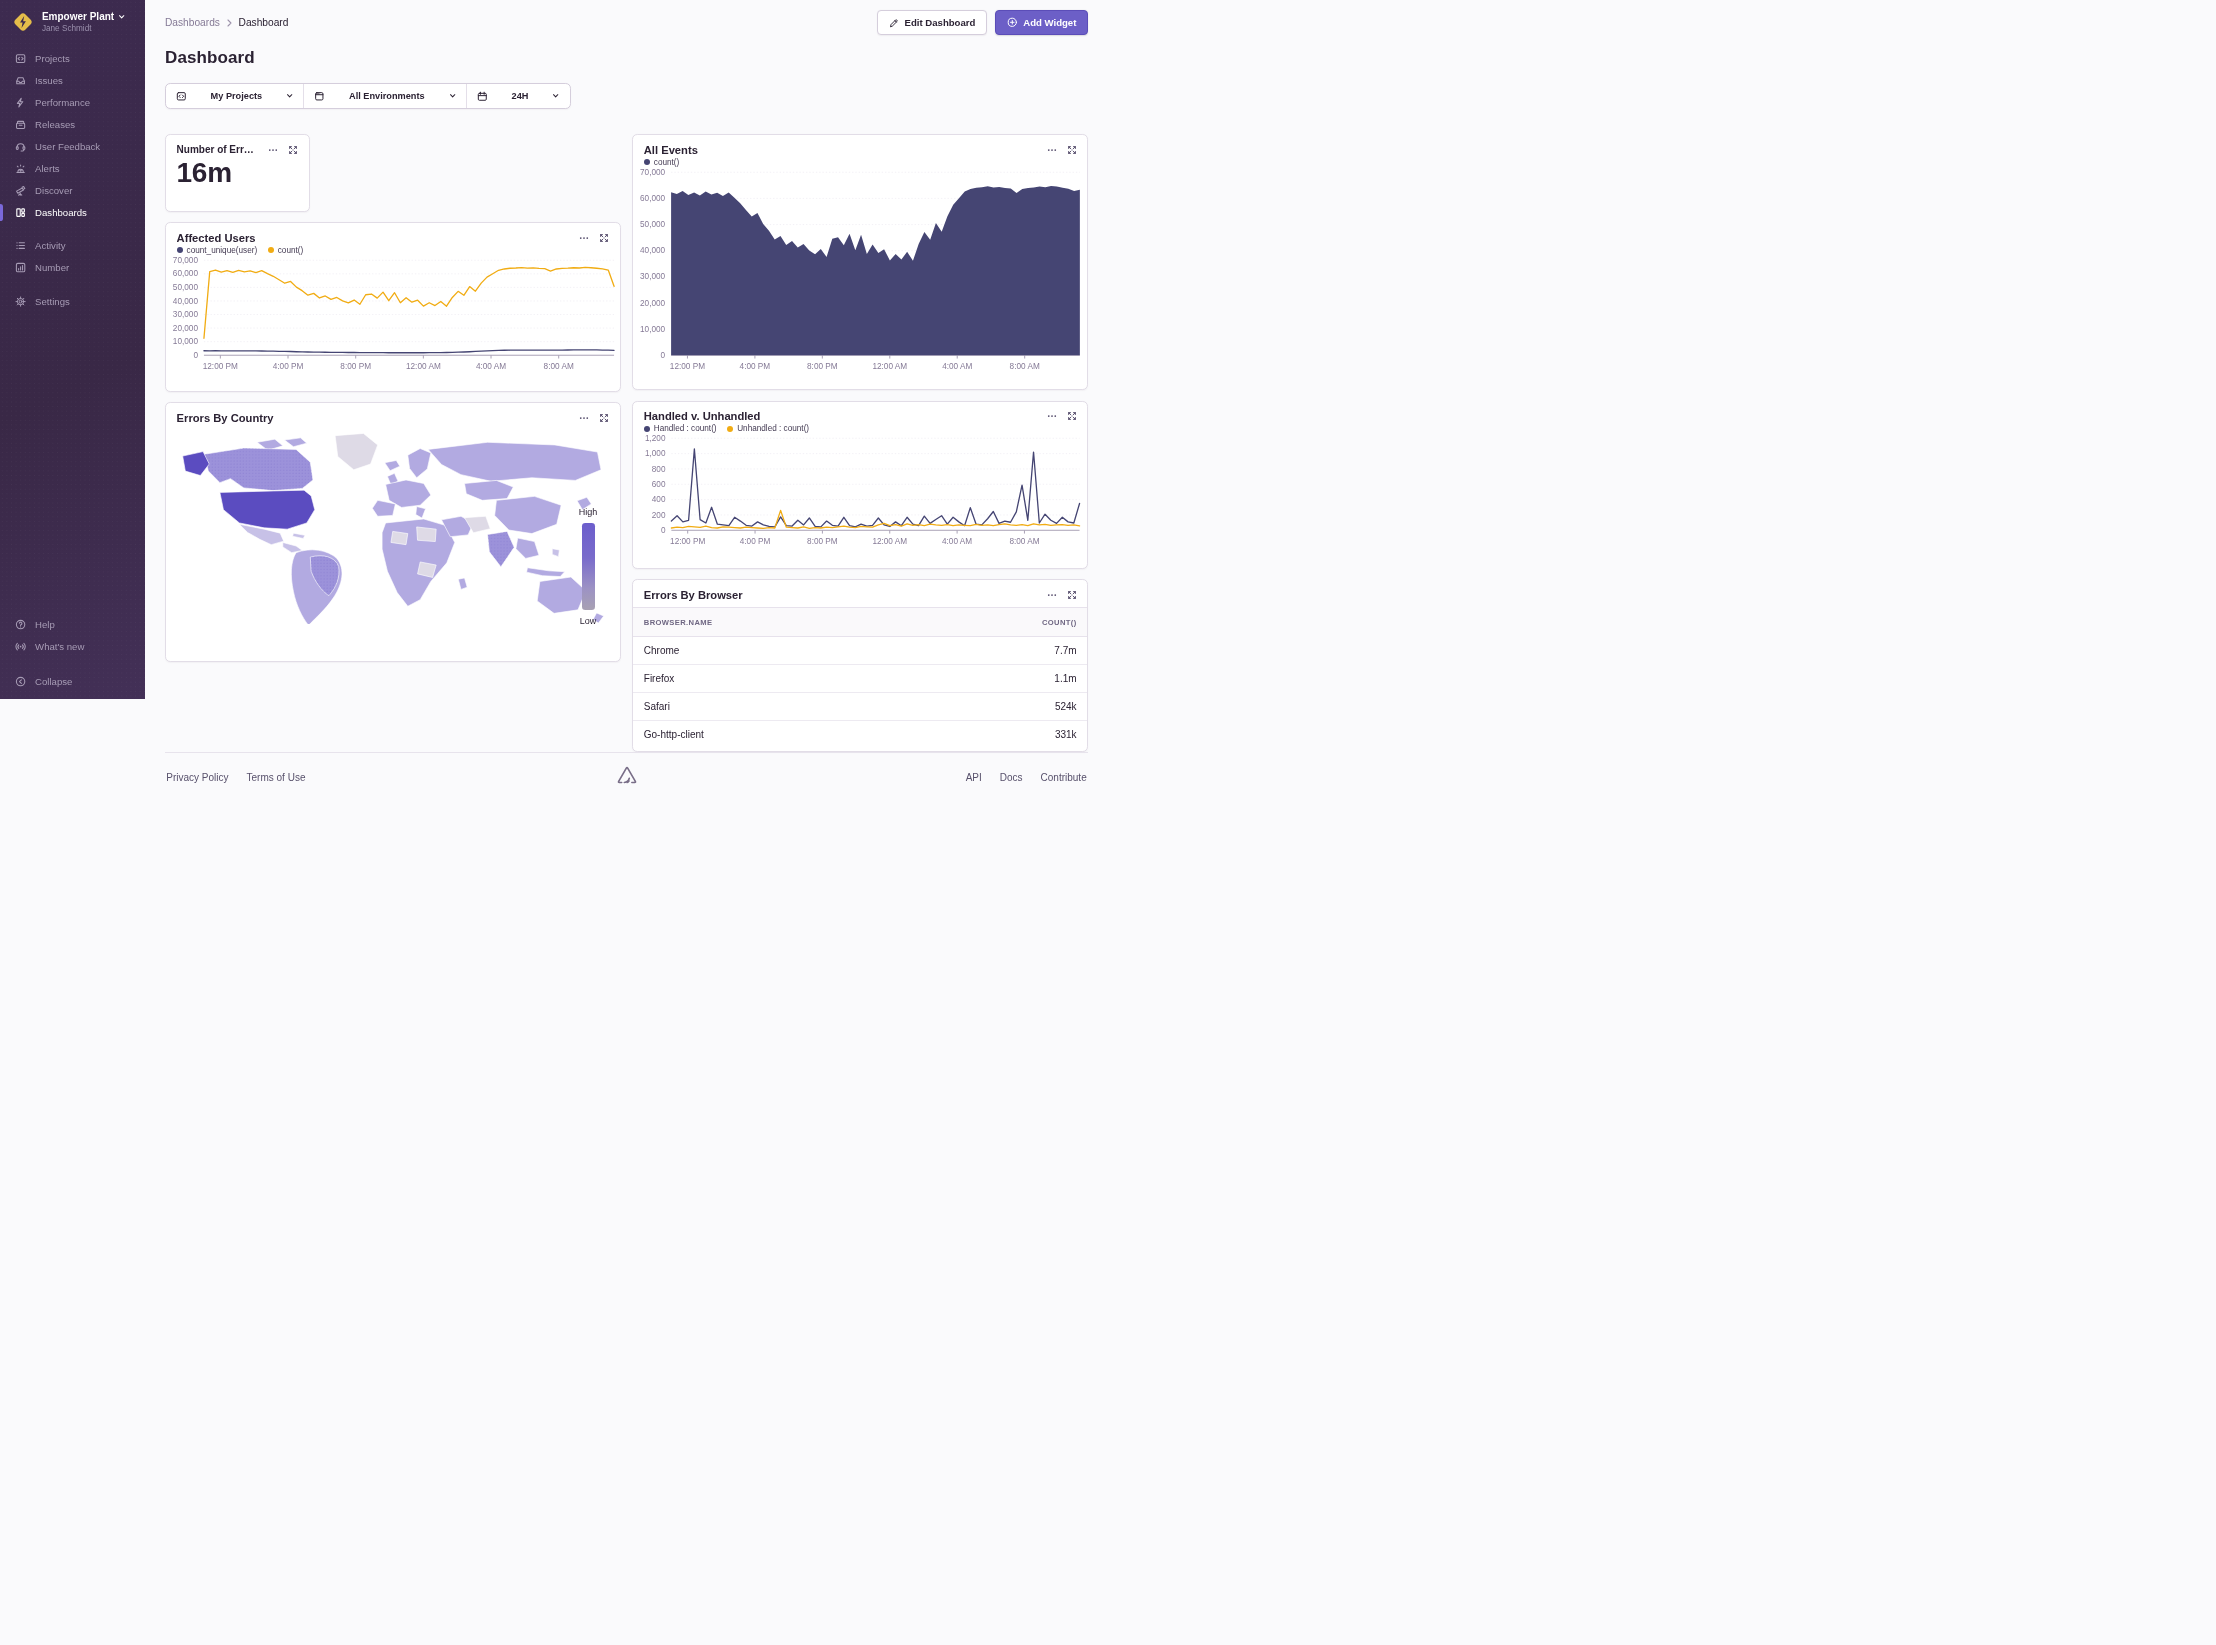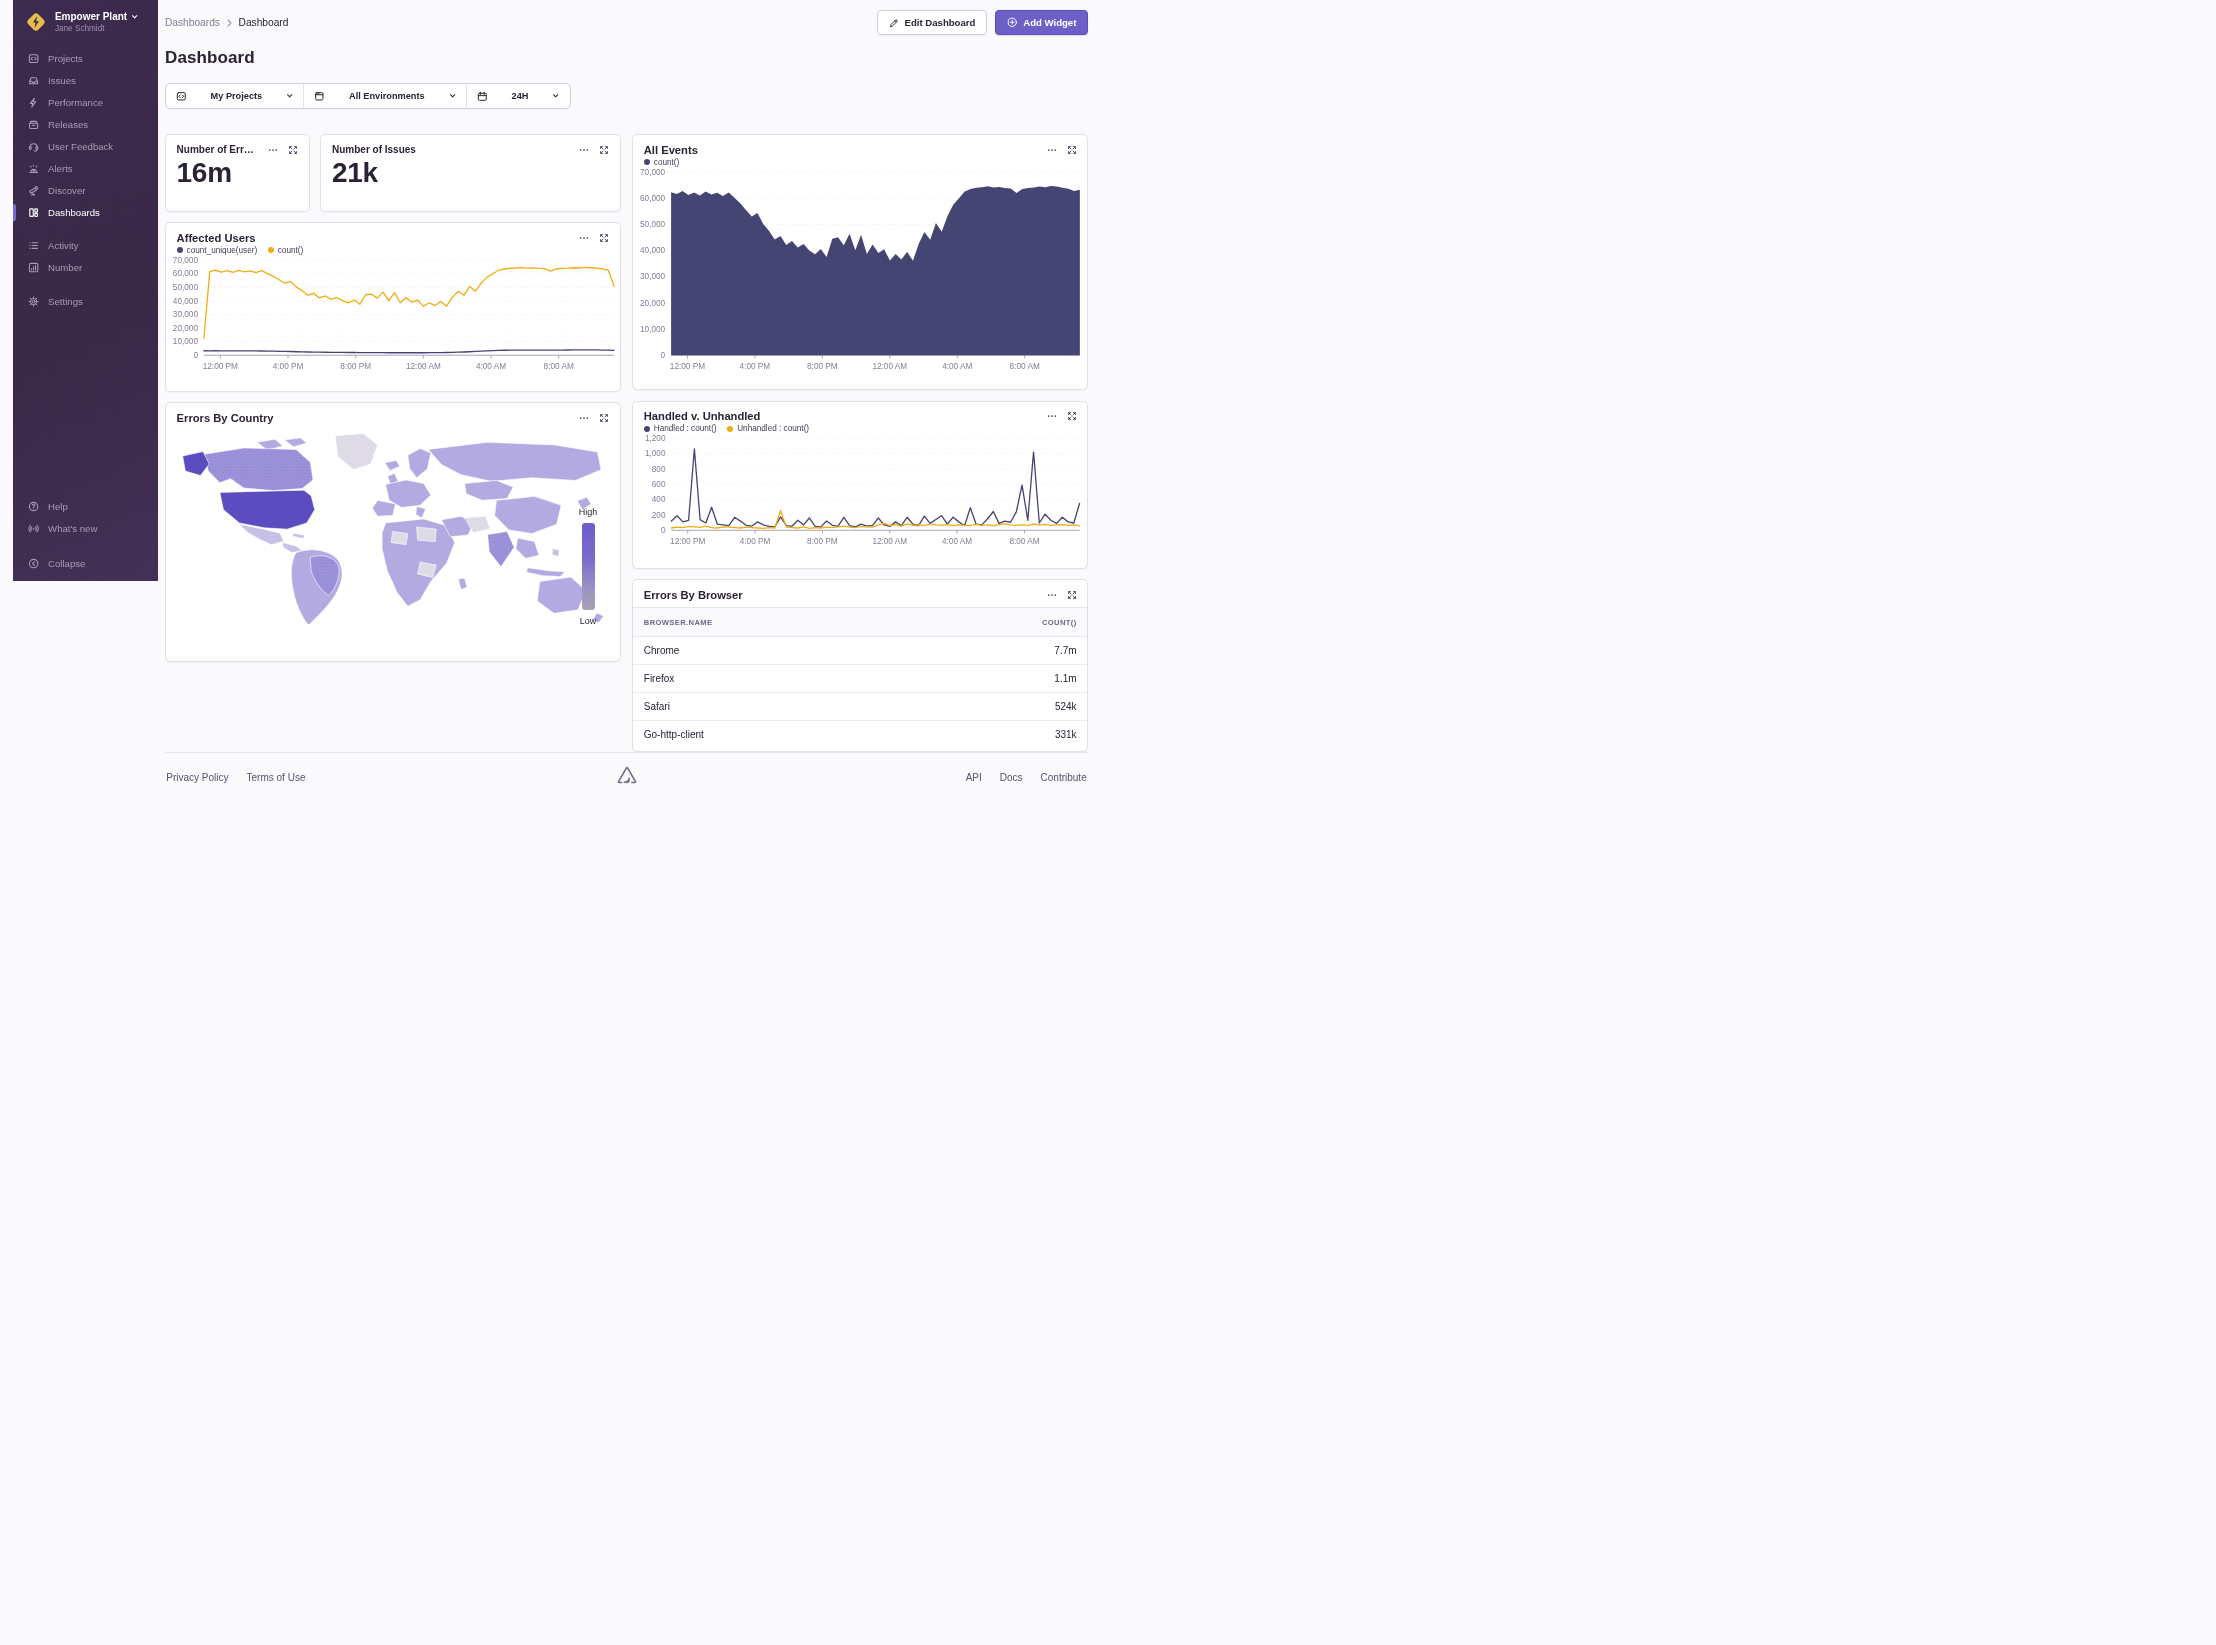--- a/index.html
+++ b/index.html
@@ -2,21 +2,21 @@
 <html style="font-size:10.6px"><head>
 <meta charset="utf-8">
 <style>
   *{box-sizing:border-box;margin:0;padding:0}
   html,body{width:1108px;height:823px}
   body{font-family:"Liberation Sans",sans-serif;background:#FAFAFC;overflow:hidden;position:relative;color:#2B2233}
   svg{display:block}
   svg text{font-family:"Liberation Sans",sans-serif}
 
   
-  .sidebar{position:absolute;left:13px;top:0;width:145px;height:581px;
+  .sidebar{position:absolute;left:0;top:0;width:145px;height:699px;
     background:
       radial-gradient(rgba(255,255,255,.045) 0.7px, transparent 0.9px),
       linear-gradient(155deg,#3D2B50 0%,#392846 55%,#433057 100%);
     background-size:4.6px 4.6px,auto;color:#A79CB5;z-index:5}
   .org{display:flex;align-items:center;gap:7.3px;padding:10px 9.2px 8px 10.6px;cursor:pointer}
   .org-logo{width:24px;height:24px;flex:0 0 auto}
   .org-name{font-size:10px;font-weight:700;color:#fff;display:flex;align-items:center;gap:4px;white-space:nowrap}
   .org-user{font-size:8.2px;color:#9A8FAC;margin-top:1.3px}
   .nav{margin-top:5.3px}
   .nav-item{display:flex;align-items:center;height:22px;padding:0 6.6px 0 14.5px;font-size:9.6px;cursor:pointer;position:relative;white-space:nowrap}
@@ -359,40 +359,20 @@
                   </svg>
                 </span>
               <span class="icon-btn">
                   <svg width="10" height="10" viewBox="0 0 16 16" fill="none" stroke="currentColor" stroke-width="1.5" stroke-linecap="round" stroke-linejoin="round">
                     <path d="M9.6 6.4 13.4 2.6M10.4 2.6h3v3M6.4 9.6 2.6 13.4M2.6 10.4v3h3M9.6 9.6l3.8 3.8M13.4 10.4v3h-3M6.4 6.4 2.6 2.6M2.6 5.6v-3h3"></path>
                   </svg>
                 </span>
             </span>
           </div>
           <div class="kpi-value">16m</div>
-        </div>
-        <div class="card kpi-card kpi-issues">
-          <div class="card-head">
-            <span class="card-title kpi-title">Number of Issues</span>
-            <span class="head-icons">
-              <span class="icon-btn">
-                  <svg width="10" height="10" viewBox="0 0 16 16" fill="currentColor">
-                    <circle cx="2.8" cy="8" r="1.4"></circle>
-                    <circle cx="8" cy="8" r="1.4"></circle>
-                    <circle cx="13.2" cy="8" r="1.4"></circle>
-                  </svg>
-                </span>
-              <span class="icon-btn">
-                  <svg width="10" height="10" viewBox="0 0 16 16" fill="none" stroke="currentColor" stroke-width="1.5" stroke-linecap="round" stroke-linejoin="round">
-                    <path d="M9.6 6.4 13.4 2.6M10.4 2.6h3v3M6.4 9.6 2.6 13.4M2.6 10.4v3h3M9.6 9.6l3.8 3.8M13.4 10.4v3h-3M6.4 6.4 2.6 2.6M2.6 5.6v-3h3"></path>
-                  </svg>
-                </span>
-            </span>
-          </div>
-          <div class="kpi-value">21k</div>
         </div>
       </div>
 
       <div class="card card-users">
         <div class="card-head">
           <span class="card-title">Affected Users</span>
           <span class="head-icons">
             <span class="icon-btn">
                 <svg width="10" height="10" viewBox="0 0 16 16" fill="currentColor">
                   <circle cx="2.8" cy="8" r="1.4"></circle>

